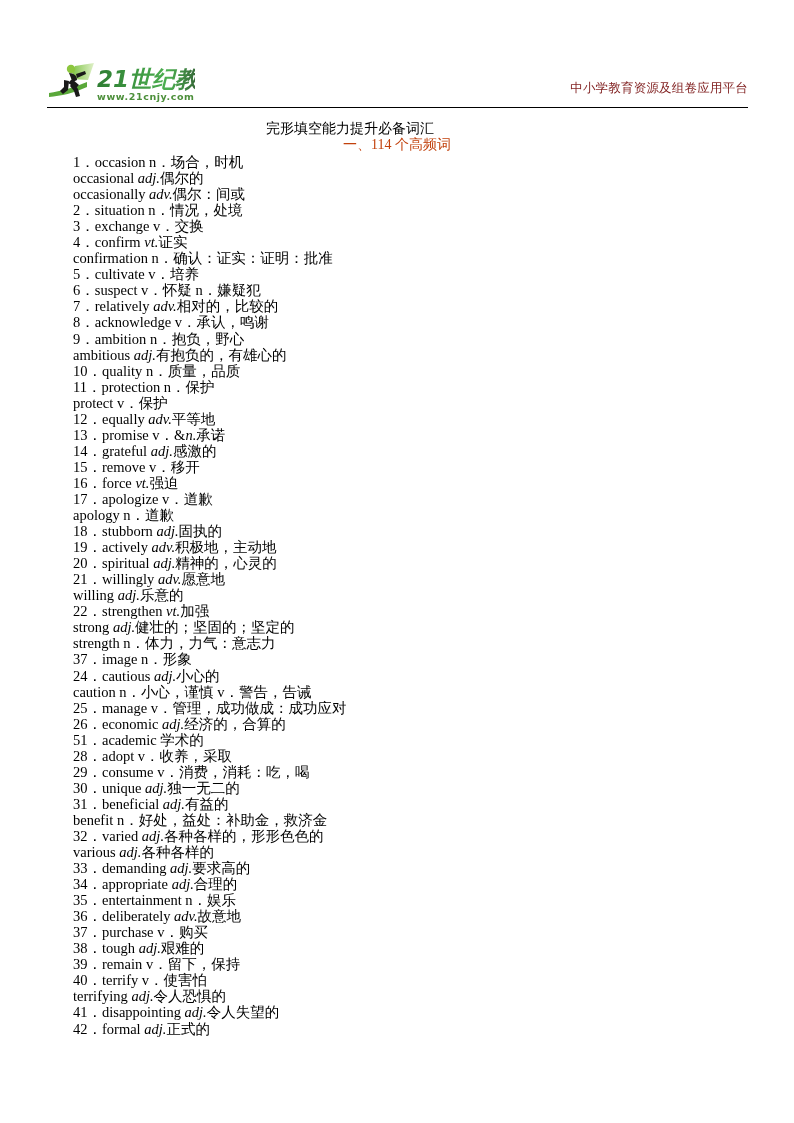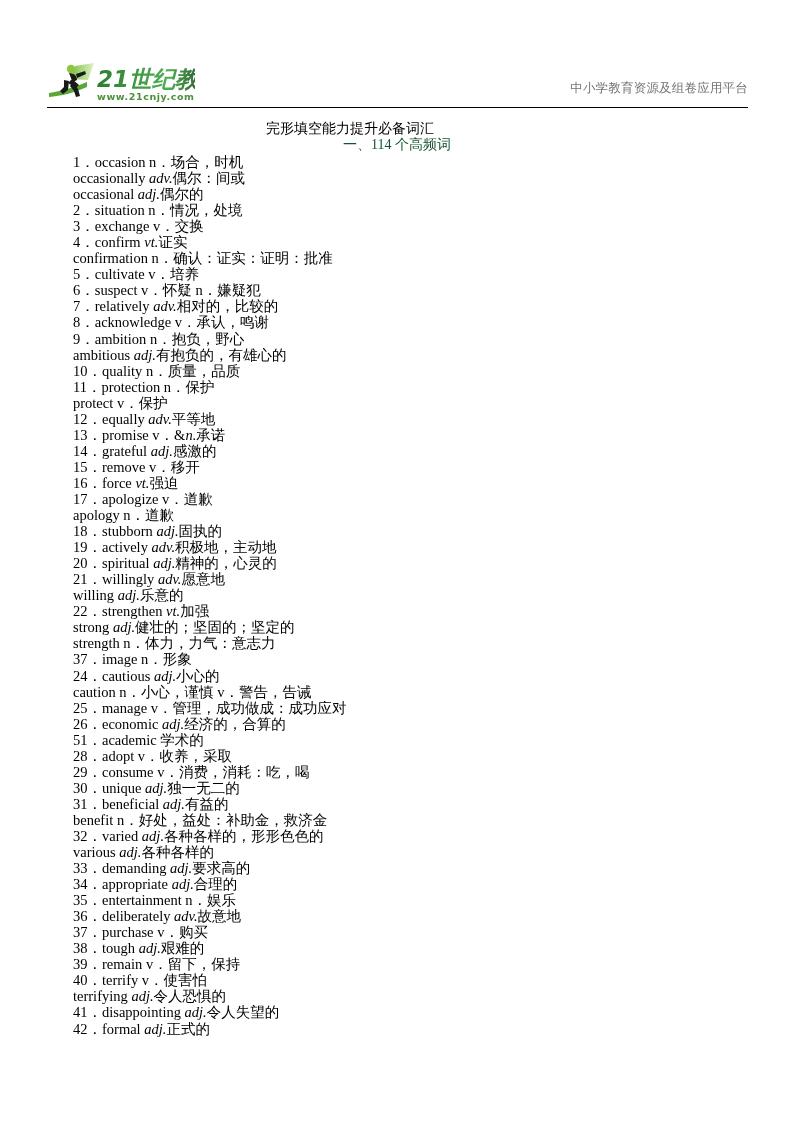--- a/index.html
+++ b/index.html
@@ -40,21 +40,21 @@
   }
   .logo svg { display: block; }
 
   .header-tagline {
     position: absolute;
     right: 0;
     top: 20px;
     font-family: "DejaVu Sans", "Liberation Sans", sans-serif;
     font-size: 12.5px;
     letter-spacing: 0.2px;
-    color: #737373;
+    color: #7f1d1d;
     white-space: nowrap;
   }
 
   .header-rule {
     position: absolute;
     left: 47px;
     top: 107px;
     width: 701px;
     height: 0;
     border-top: 1.6px solid #000000;
@@ -72,21 +72,21 @@
     color: #000000;
   }
   .doc-subtitle {
     position: absolute;
     left: 0;
     top: 137px;
     width: 794px;
     text-align: center;
     font-size: 14px;
     line-height: 16px;
-    color: #14532d;
+    color: #c2410c;
   }
 
   
   .vocab-list {
     position: absolute;
     left: 73px;
     top: 154px;
     width: 660px;
   }
   .vocab-line {
@@ -140,22 +140,22 @@
   </div>
 
   <div class="header-rule"></div>
 
   <div class="doc-title">完形填空能力提升必备词汇</div>
 
   <div class="doc-subtitle">一、114 个高频词</div>
 
   <div class="vocab-list">
       <div class="vocab-line">1．occasion n．场合，时机</div>
+      <div class="vocab-line">occasional <span class="pos">adj.</span>偶尔的</div>
       <div class="vocab-line">occasionally <span class="pos">adv.</span>偶尔：间或</div>
-      <div class="vocab-line">occasional <span class="pos">adj.</span>偶尔的</div>
       <div class="vocab-line">2．situation n．情况，处境</div>
       <div class="vocab-line">3．exchange v．交换</div>
       <div class="vocab-line">4．confirm <span class="pos">vt.</span>证实</div>
       <div class="vocab-line">confirmation n．确认：证实：证明：批准</div>
       <div class="vocab-line">5．cultivate v．培养</div>
       <div class="vocab-line">6．suspect v．怀疑 n．嫌疑犯</div>
       <div class="vocab-line">7．relatively <span class="pos">adv.</span>相对的，比较的</div>
       <div class="vocab-line">8．acknowledge v．承认，鸣谢</div>
       <div class="vocab-line">9．ambition n．抱负，野心</div>
       <div class="vocab-line">ambitious <span class="pos">adj.</span>有抱负的，有雄心的</div>

